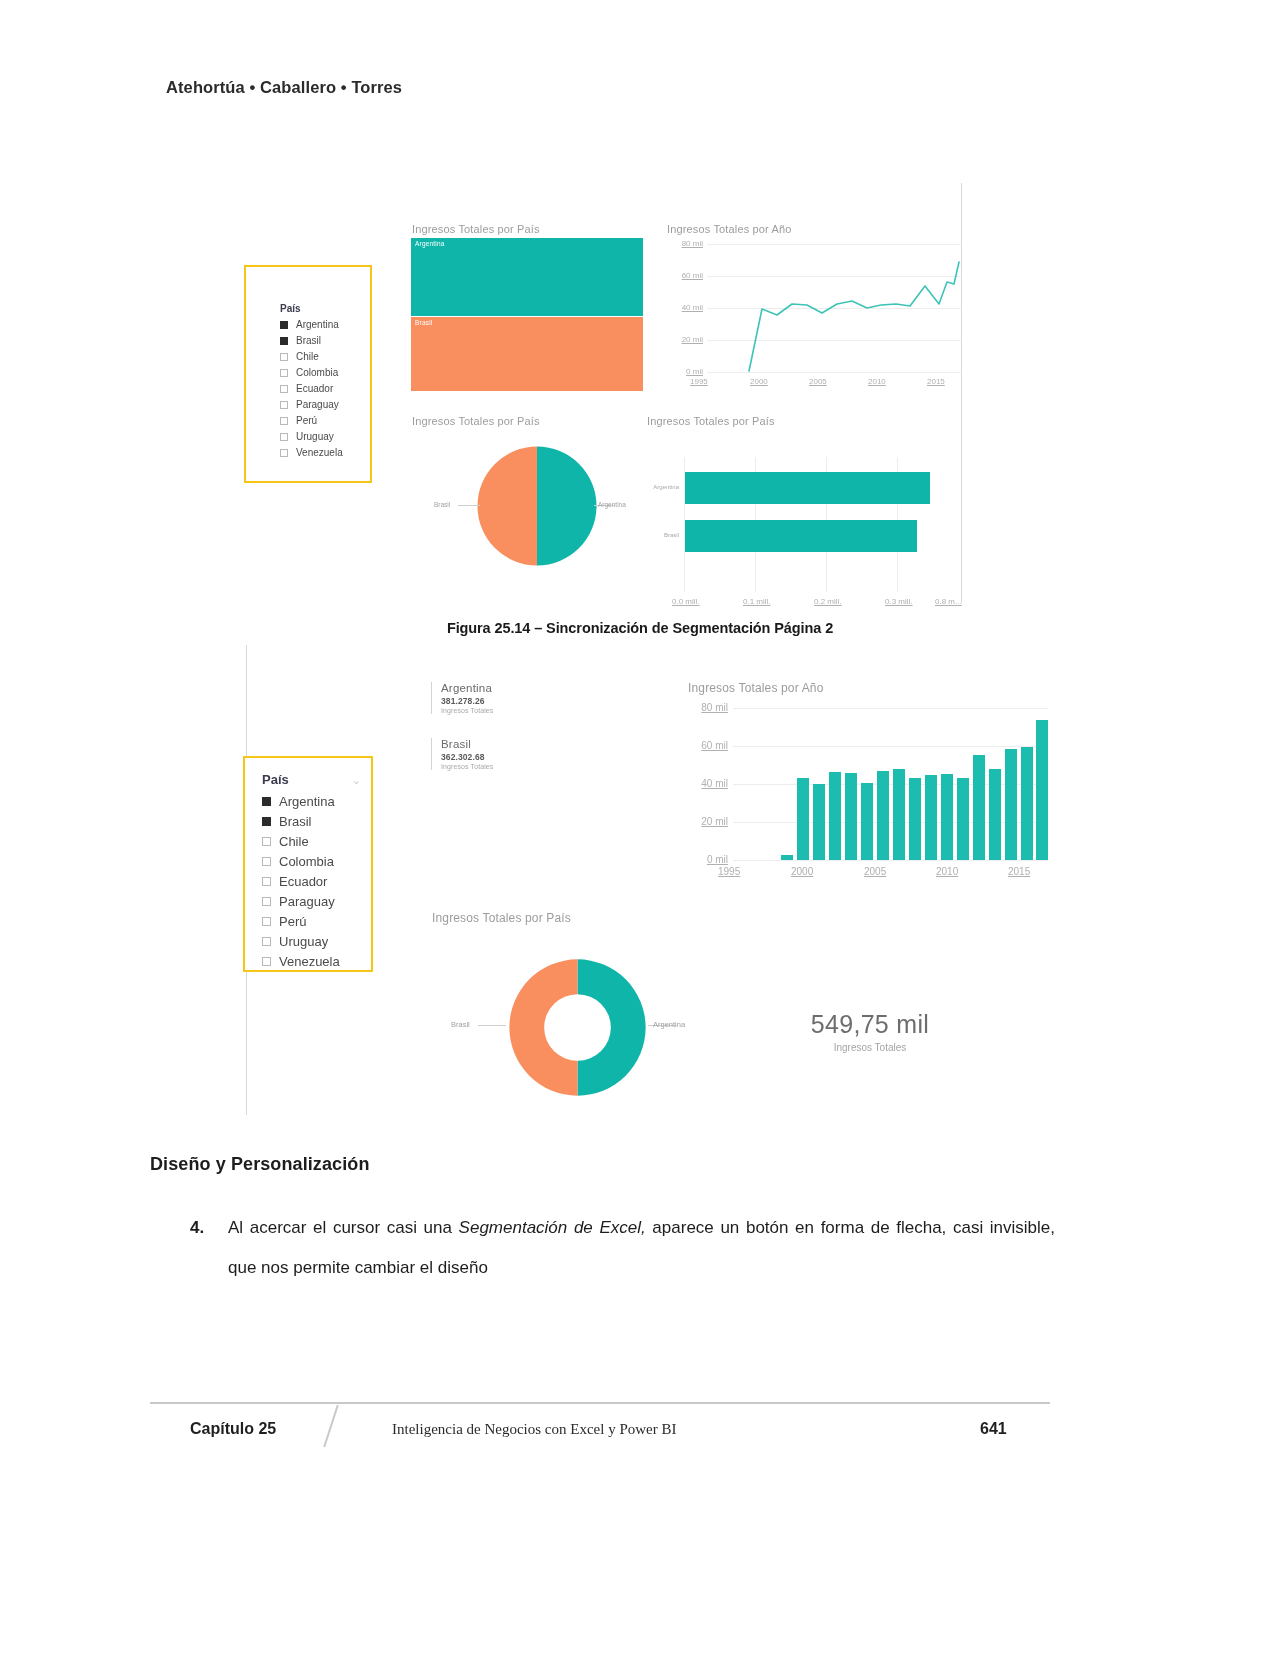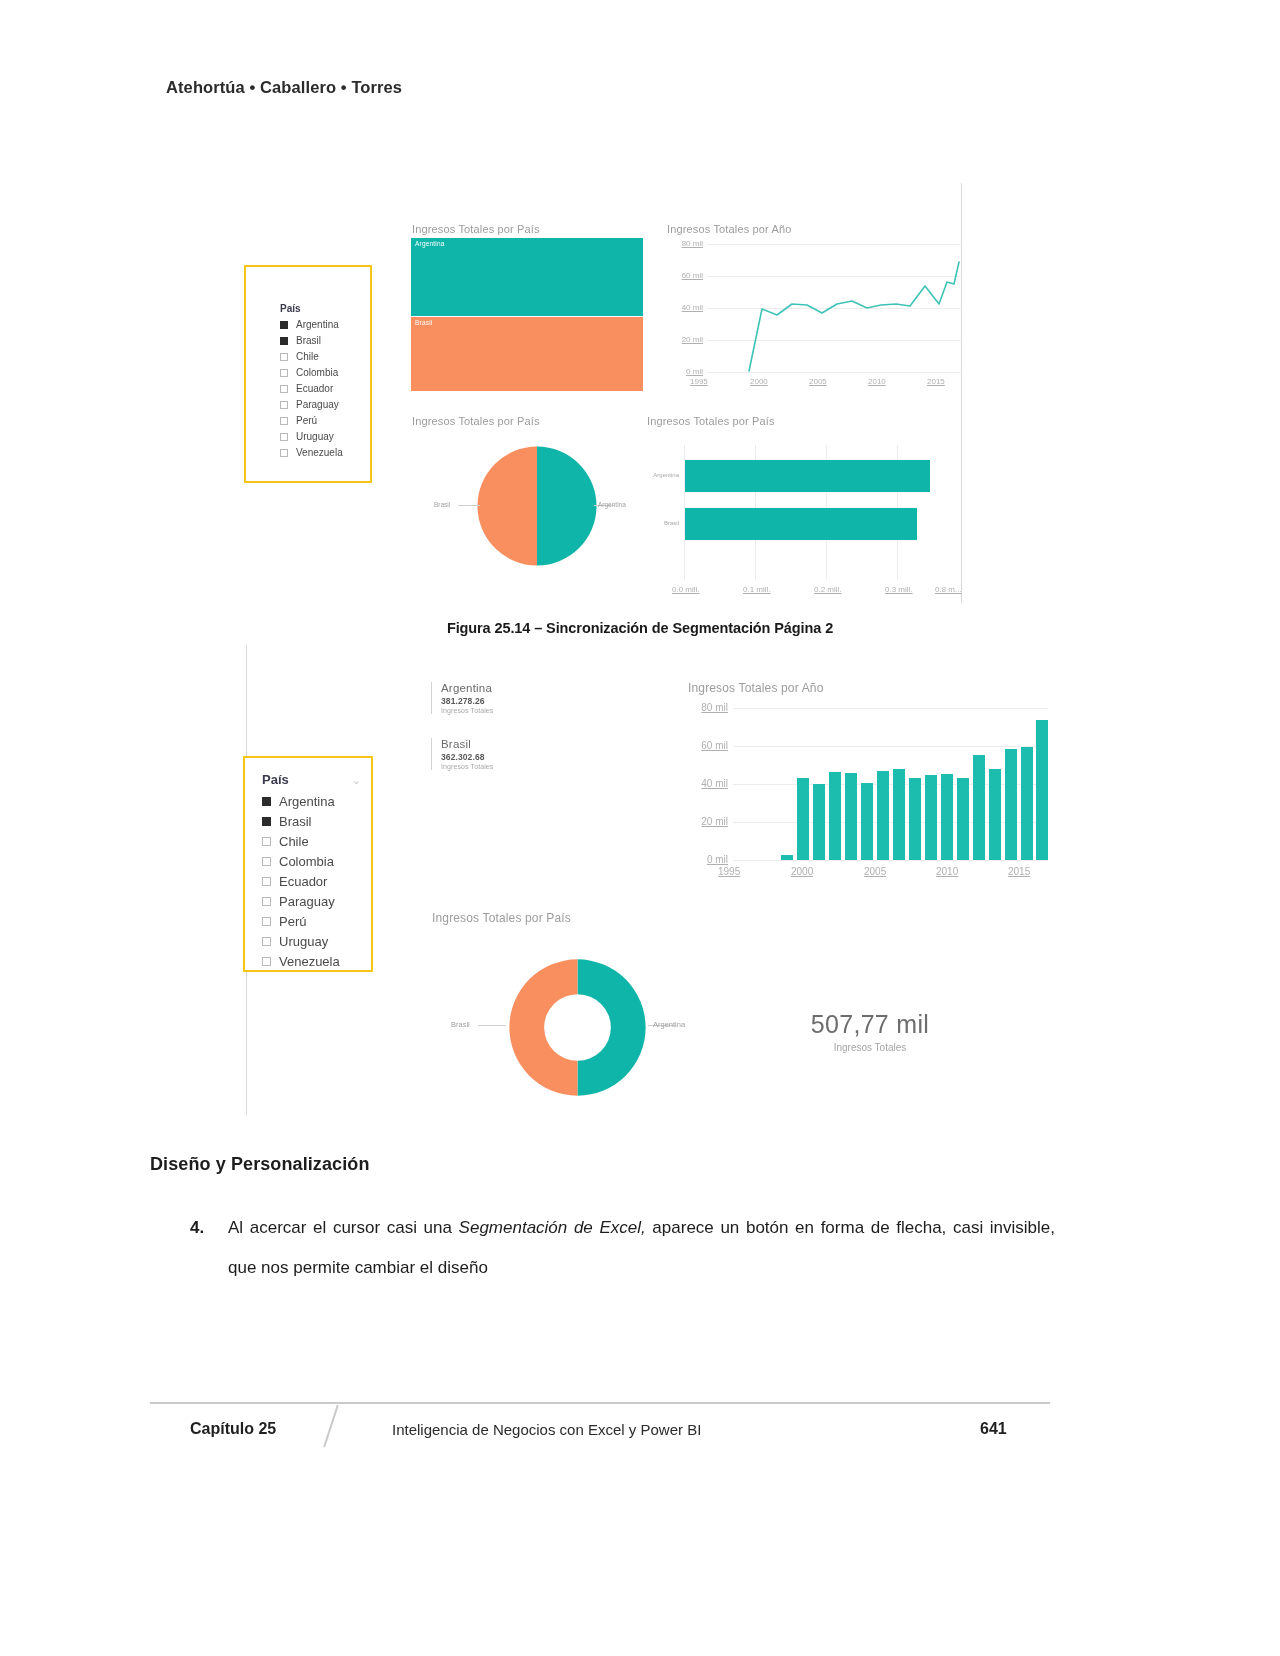--- a/index.html
+++ b/index.html
@@ -130,21 +130,21 @@
     position:absolute; left:150px; width:900px; height:1.5px; background:#c9c9c9;
   }
   .footer-chapter{
     position:absolute; font-size:16px; font-weight:700; color:#1f1f1f;
   }
   .footer-slash{
     position:absolute; width:1.6px; background:#c9c9c9;
     transform:rotate(18deg); transform-origin:center;
   }
   .footer-title{
-    position:absolute; font-size:15px; color:#2b2b2b;
+    position:absolute; font-size:15px; color:#2b2b2b;font-family:Liberation Serif, serif;
   }
   .footer-page{
     position:absolute; font-size:16px; font-weight:700; color:#1f1f1f;
   }
 </style>
 </head>
 <body>
 
 <div class="running-header">Atehortúa • Caballero • Torres</div>
 
@@ -237,21 +237,21 @@
       <path d="M50,50 L50,2 A48,48 0 0,1 50,98 Z" fill="#0fb5a8"></path>
       <path d="M50,50 L50,98 A48,48 0 0,1 50,2 Z" fill="#f98e5e"></path>
     </svg>
     <div class="leader" style="left:46px; top:73px; width:22px;"></div>
     <div class="pie-label" style="left:22px; top:69px;">Brasil</div>
     <div class="leader" style="left:182px; top:73px; width:20px;"></div>
     <div class="pie-label" style="left:186px; top:69px;">Argentina</div>
   </div>
 
   <div class="viz-title" style="left:647px; top:415px;">Ingresos Totales por País</div>
-  <div class="barchart" style="left:647px; top:420px; width:310px; height:195px;">
+  <div class="barchart" style="left:647px; top:432px; width:310px; height:195px;">
 
     <div class="vgridline" style="left:37px;  top:25px; height:135px;"></div>
     <div class="vgridline" style="left:108px; top:25px; height:135px;"></div>
     <div class="vgridline" style="left:179px; top:25px; height:135px;"></div>
     <div class="vgridline" style="left:250px; top:25px; height:135px;"></div>
 
     <div class="cat-label" style="left:0; top:52px; width:32px;">Argentina</div>
     <div class="hbar" style="left:38px; top:40px; width:245px; height:32px;"></div>
     <div class="cat-label" style="left:0; top:100px; width:32px;">Brasil</div>
     <div class="hbar" style="left:38px; top:88px; width:232px; height:32px;"></div>
@@ -373,21 +373,21 @@
       <path d="M50,50 L50,97 A47,47 0 0,1 50,3 Z" fill="#f98e5e"></path>
       <circle cx="50" cy="50" r="23" fill="#ffffff"></circle>
     </svg>
     <div class="leader" style="left:46px; top:95px; width:28px;"></div>
     <div class="pie-label" style="left:19px; top:90px; font-size:7.5px;">Brasil</div>
     <div class="leader" style="left:216px; top:95px; width:28px;"></div>
     <div class="pie-label" style="left:221px; top:90px; font-size:7.5px;">Argentina</div>
   </div>
 
   <div class="bigcard" style="left:770px; top:1010px; width:200px;">
-    <div class="bigcard-value">507,77 mil</div>
+    <div class="bigcard-value">549,75 mil</div>
     <div class="bigcard-label">Ingresos Totales</div>
   </div>
 
 </div>
 
 <div class="section-heading" style="top:1154px;">Diseño y Personalización</div>
 
 <div class="list-item" style="top:1208px;">
   <span class="li-num">4.</span>
   <div class="li-body">

